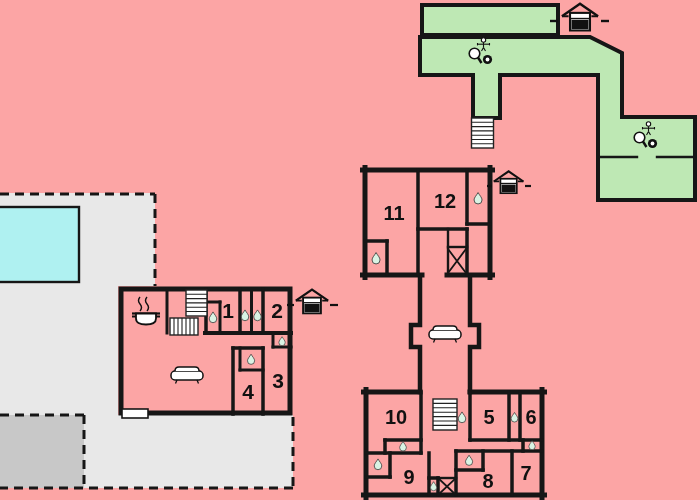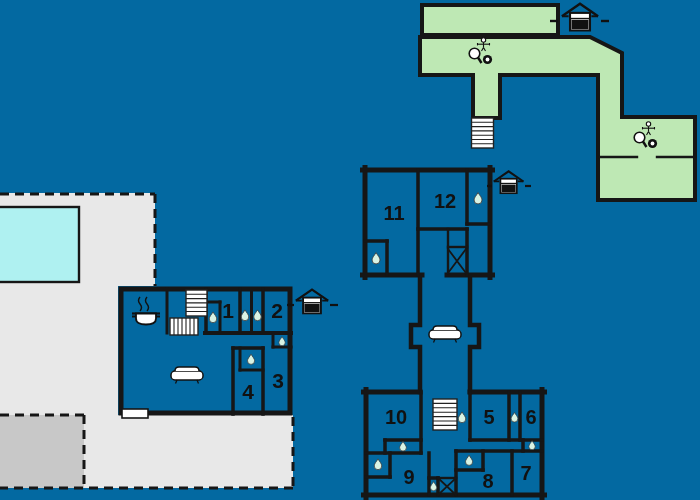--- a/index.html
+++ b/index.html
@@ -1,16 +1,16 @@
 <!DOCTYPE html>
 <html><head>
 <meta charset="utf-8">
 <style>
   html,body{margin:0;padding:0;background:#ffffff;}
-  .stage{position:relative;width:700px;height:500px;background:#0369a1;overflow:hidden;}
+  .stage{position:relative;width:700px;height:500px;background:#fca5a5;overflow:hidden;}
   svg{display:block;}
   .wall{stroke:#161616;fill:none;stroke-linecap:square;}
   .w5{stroke-width:5;} .w4{stroke-width:4;} .w35{stroke-width:3.5;}
   .w3{stroke-width:3;} .w24{stroke-width:2.4;}
   .dash{stroke:#161616;stroke-width:3;stroke-dasharray:9 6;fill:none;}
   .thinbox{stroke:#222;stroke-width:1.4;fill:#ffffff;}
   .tread{stroke:#222;stroke-width:1.1;fill:none;}
   .icon-line{stroke:#111;fill:none;}
   .room-label{font-family:"Liberation Sans",sans-serif;font-weight:700;font-size:20px;fill:#111;text-anchor:middle;}
   .big{font-size:21px;}

